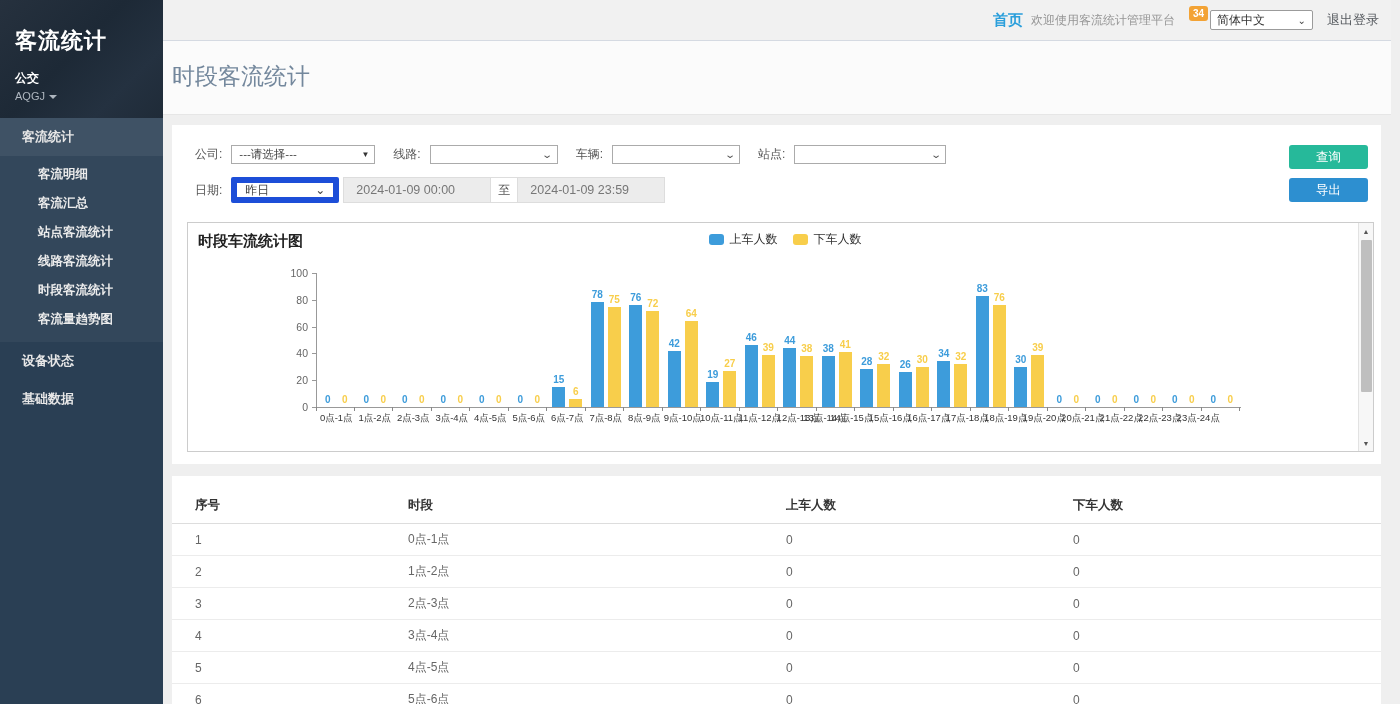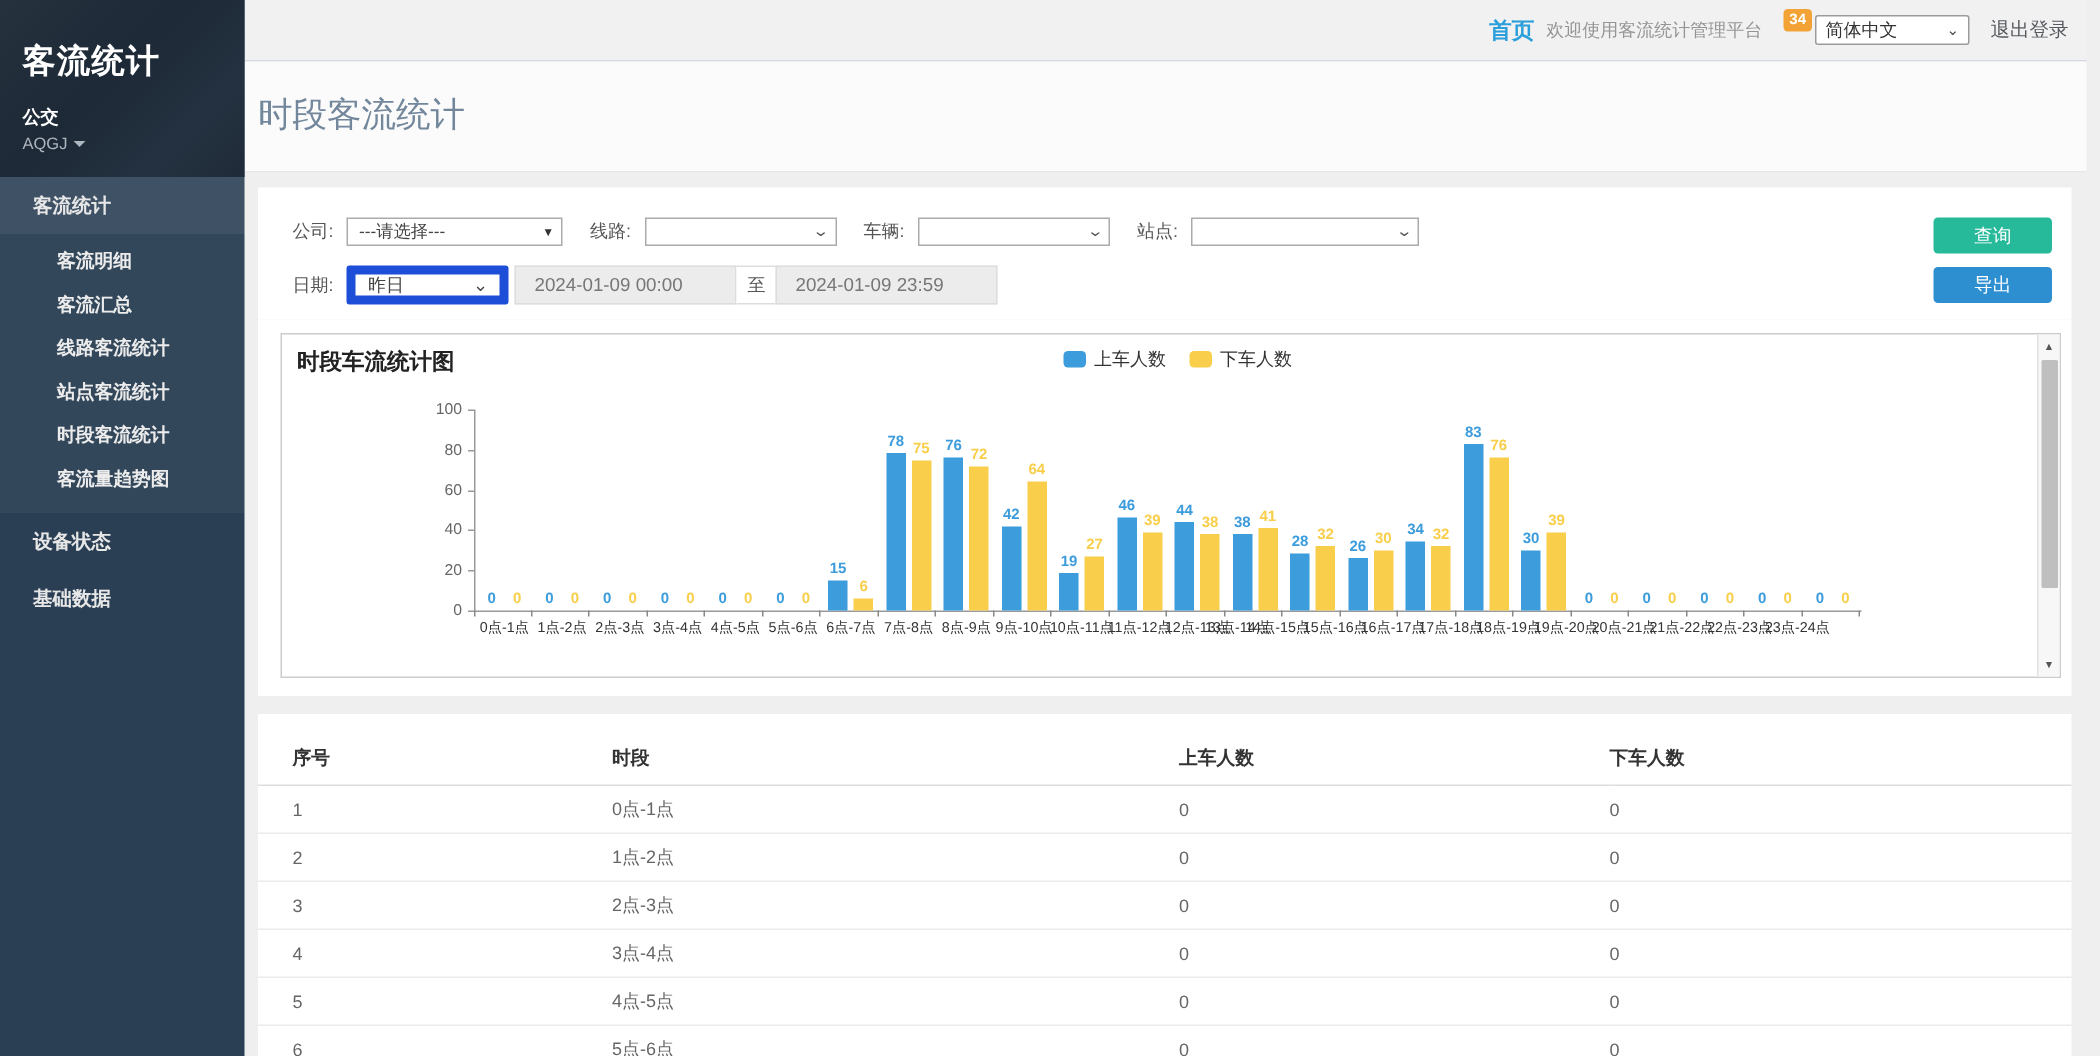--- a/index.html
+++ b/index.html
@@ -97,22 +97,22 @@
   <div class="logo-block">
     <div class="app-title">客流统计</div>
     <div class="org-name">公交</div>
     <div class="user-row"><span>AQGJ</span><span class="caret"></span></div>
   </div>
   <div>
       <div class="menu-section active">客流统计</div>
       <div class="menu-children">
         <div class="menu-child">客流明细</div>
         <div class="menu-child">客流汇总</div>
+        <div class="menu-child">站点客流统计</div>
         <div class="menu-child">线路客流统计</div>
-        <div class="menu-child">站点客流统计</div>
         <div class="menu-child">时段客流统计</div>
         <div class="menu-child">客流量趋势图</div>
       </div>
       <div class="menu-section">设备状态</div>
       <div class="menu-section">基础数据</div>
     </div>
 </div>
 
 <div class="main">
 

